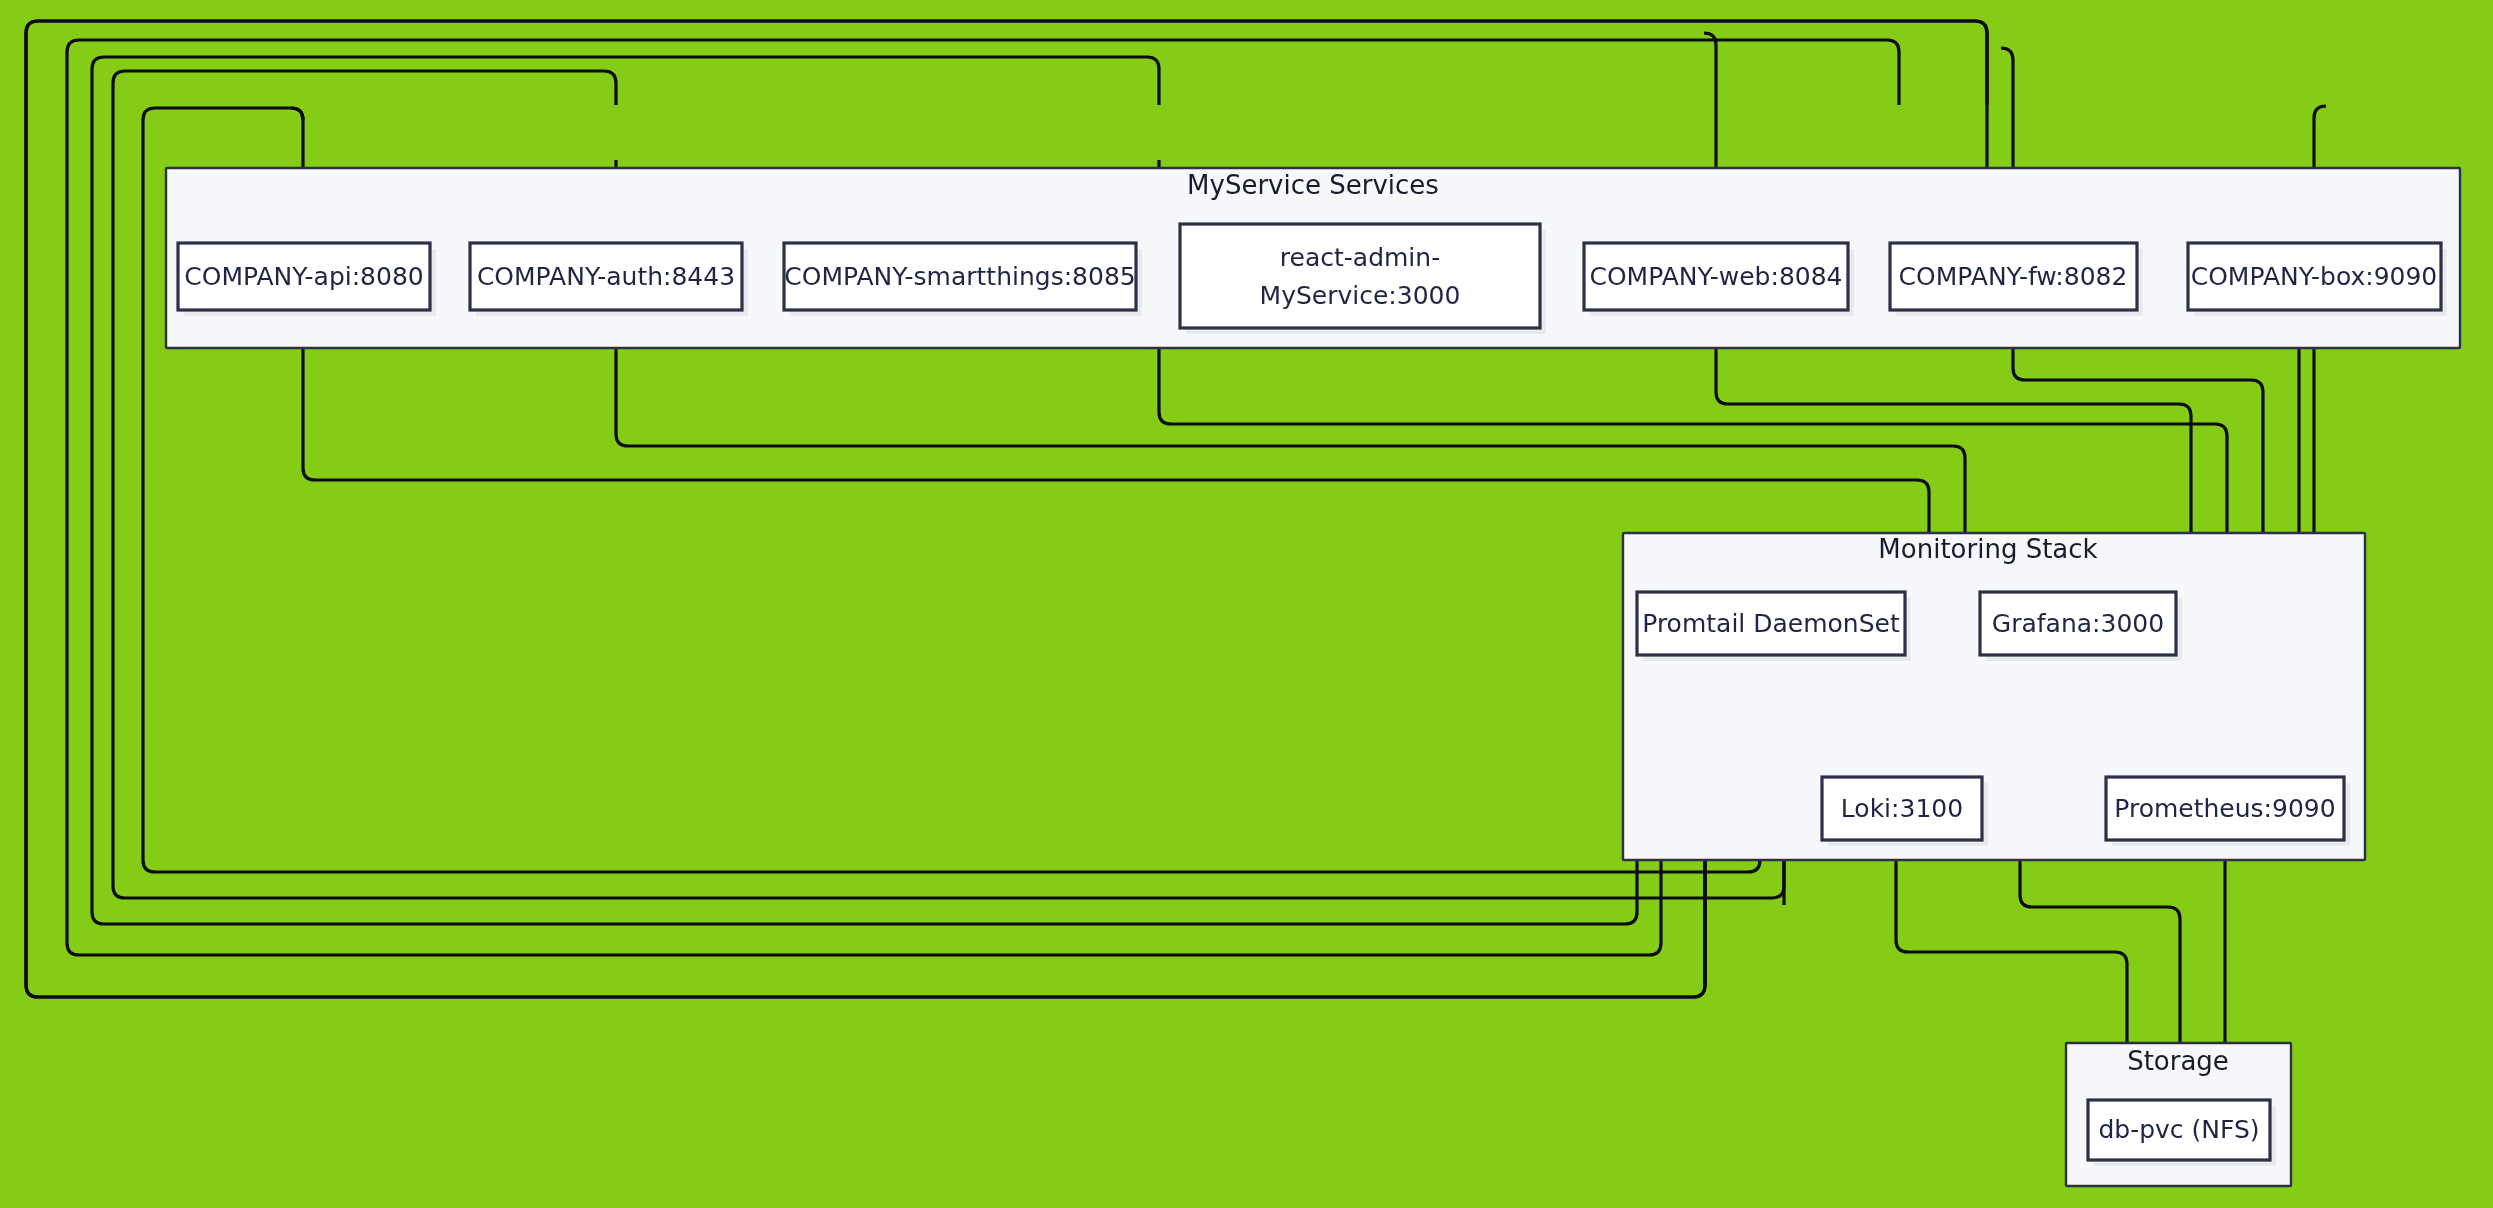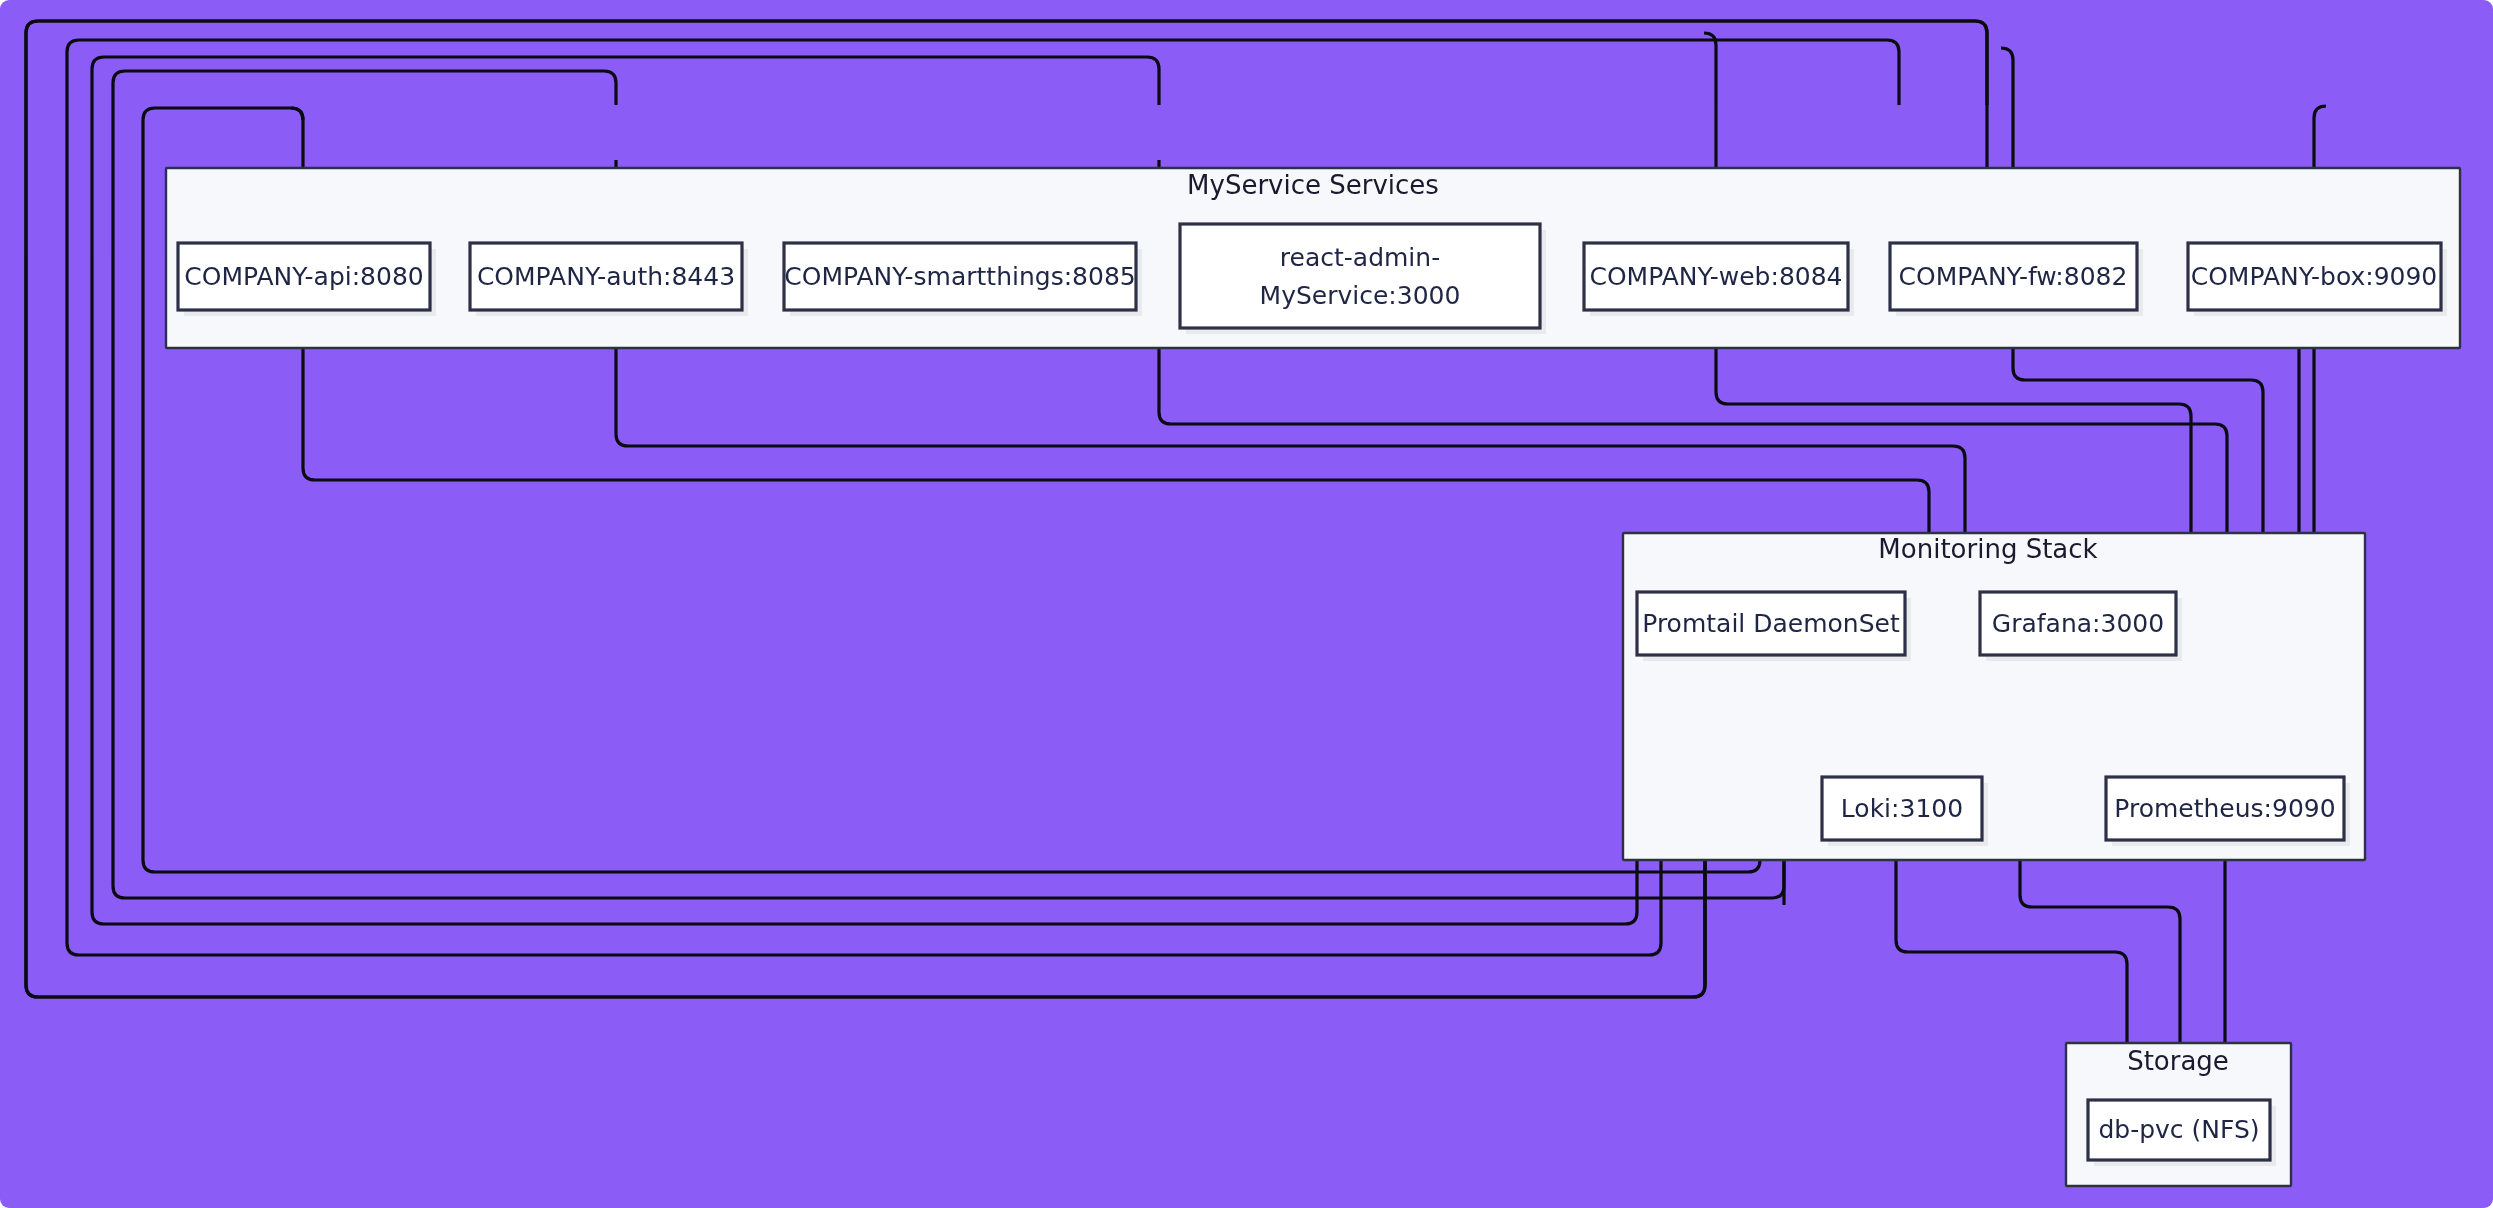--- a/index.html
+++ b/index.html
@@ -1,17 +1,17 @@
 <!DOCTYPE html>
 <html><head>
 <meta charset="utf-8">
 <style>
   html,body{margin:0;padding:0;background:#ffffff;}
   body{font-family:"DejaVu Sans","Liberation Sans",sans-serif;}
-  #stage{position:relative;width:2493px;height:1208px;background:#8b5cf6;overflow:hidden;border-radius:9px;}
+  #stage{position:relative;width:2493px;height:1208px;background:#84cc16;overflow:hidden;}
   svg#diagram{position:absolute;left:0;top:0;width:2493px;height:1208px;display:block;}
   .cluster-rect{fill:#f7f8fb;stroke:#2e3047;stroke-width:2.4;}
   .cluster-title{fill:#1a1a2e;font-size:26px;font-family:"DejaVu Sans","Liberation Sans",sans-serif;text-anchor:middle;dominant-baseline:middle;}
   .node-rect{fill:#ffffff;stroke:#2e3047;stroke-width:3.2;}
   .node-shadow{fill:#e9eaee;stroke:none;}
   .node-label{fill:#1f2544;font-size:25px;font-family:"DejaVu Sans","Liberation Sans",sans-serif;text-anchor:middle;dominant-baseline:middle;}
   .edge{fill:none;stroke:#0b0b12;stroke-width:3.2;stroke-linecap:butt;stroke-linejoin:round;}
   .arrow-head{fill:#0b0b12;stroke:none;}
 </style>
 </head>

